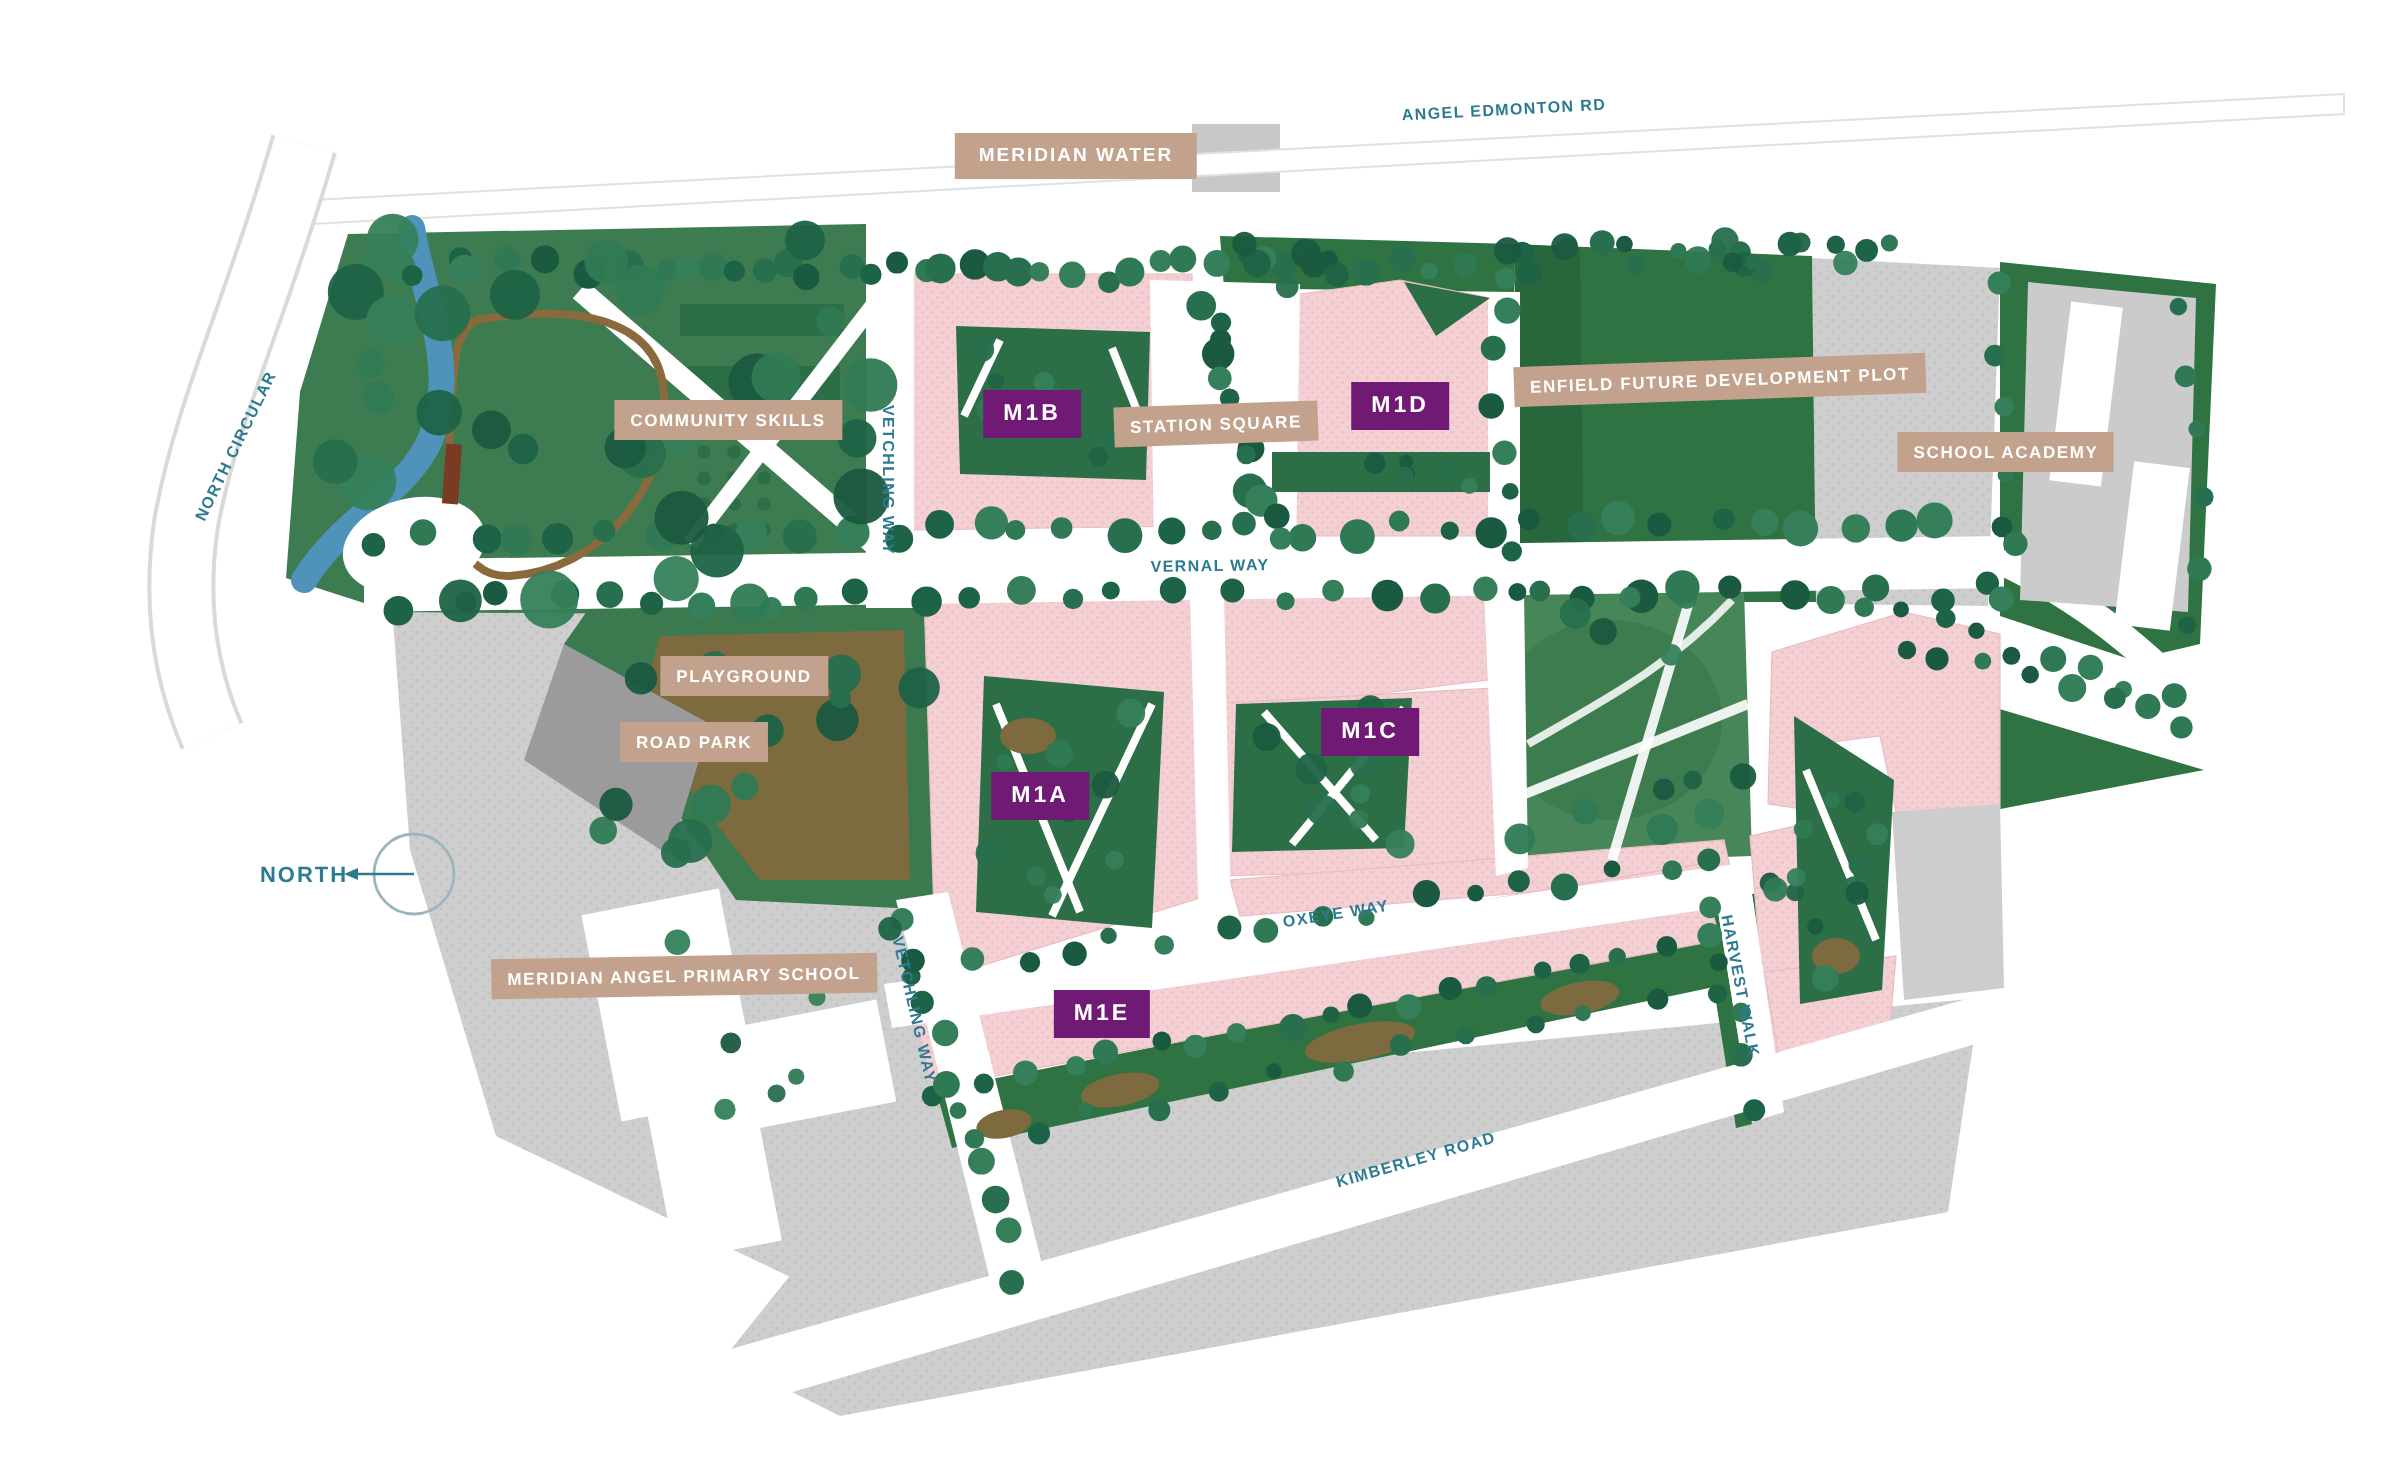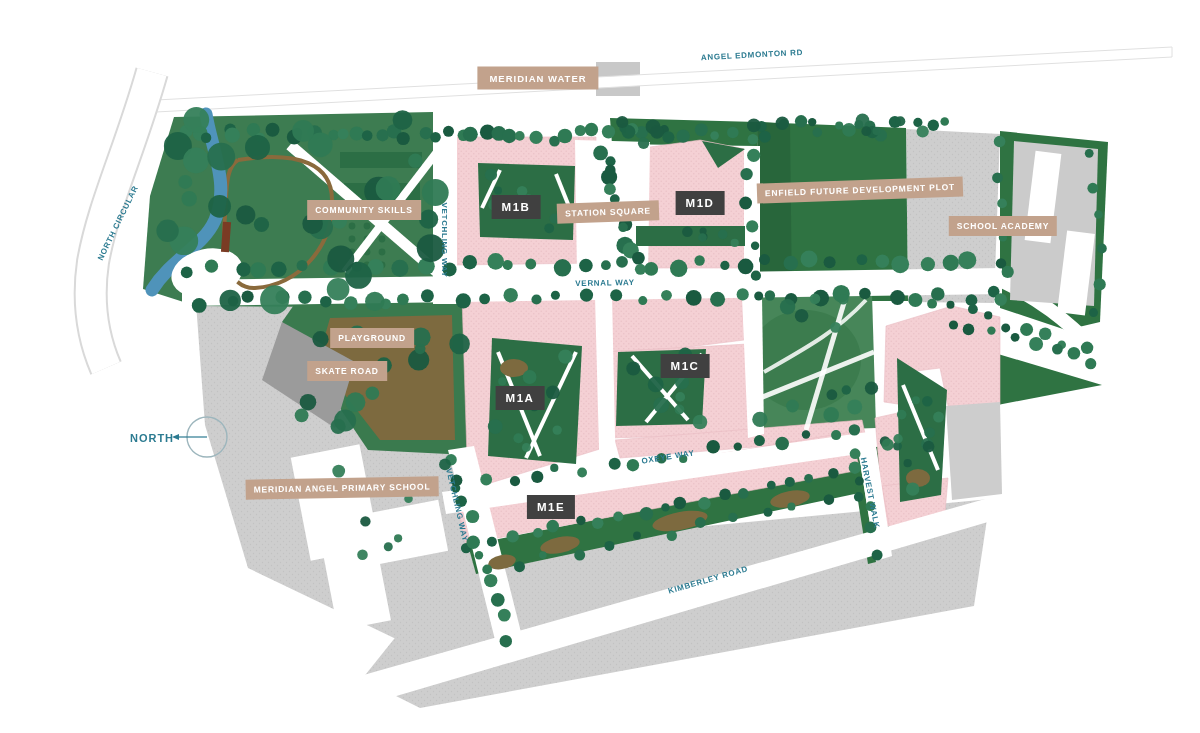--- a/index.html
+++ b/index.html
@@ -3,21 +3,21 @@
 <meta charset="utf-8">
 <style>
   html,body{margin:0;padding:0;background:#fff;}
   #plan{position:relative;width:1200px;height:733px;background:#fff;overflow:hidden;
         font-family:"Liberation Sans",sans-serif;}
   #map-svg{position:absolute;left:0;top:0;}
   .lbl{position:absolute;white-space:nowrap;transform:translate(-50%,-50%);}
   .tan-label{background:#c2a28c;color:#fff;font-weight:bold;font-size:8.5px;
              letter-spacing:.8px;padding:5px 8px;}
   .tan-label.big{font-size:9.5px;padding:6px 12px;letter-spacing:1px;text-align:center;}
-  .black-label{background:#404040;color:#fff;font-weight:bold;font-size:11.5px;
+  .black-label{background:#701a75;color:#fff;font-weight:bold;font-size:11.5px;
                letter-spacing:1.5px;padding:6px 10px;cursor:pointer;}
   .road-label{color:#2c7b91;font-weight:bold;font-size:8px;letter-spacing:.7px;}
   .compass-label{color:#2c7b91;font-weight:bold;font-size:11px;letter-spacing:1px;}
 </style>
 </head>
 <body>
 
 <div id="plan">
 
 <svg id="map-svg" width="1200" height="733" viewBox="0 0 1200 733">
@@ -528,21 +528,21 @@
     <path d="M172,437 L179,434 L179,440 Z" fill="#2c7b91"></path>
   </g>
 </svg>
 
 <div class="lbl tan-label big" style="left:538px;top:78px">MERIDIAN WATER</div>
 <div class="lbl tan-label" style="left:364px;top:210px">COMMUNITY SKILLS</div>
 <div class="lbl tan-label" style="left:608px;top:212px;transform:translate(-50%,-50%) rotate(-2deg)">STATION SQUARE</div>
 <div class="lbl tan-label" style="left:860px;top:190px;transform:translate(-50%,-50%) rotate(-2deg)">ENFIELD FUTURE DEVELOPMENT PLOT</div>
 <div class="lbl tan-label" style="left:1003px;top:226px">SCHOOL ACADEMY</div>
 <div class="lbl tan-label" style="left:372px;top:338px">PLAYGROUND</div>
-<div class="lbl tan-label" style="left:347px;top:371px">SKATE ROAD</div>
+<div class="lbl tan-label" style="left:347px;top:371px">ROAD PARK</div>
 <div class="lbl tan-label" style="left:342px;top:488px;transform:translate(-50%,-50%) rotate(-1deg)">MERIDIAN ANGEL PRIMARY SCHOOL</div>
 
 <div class="lbl black-label" style="left:516px;top:207px">M1B</div>
 <div class="lbl black-label" style="left:700px;top:203px">M1D</div>
 <div class="lbl black-label" style="left:520px;top:398px">M1A</div>
 <div class="lbl black-label" style="left:685px;top:366px">M1C</div>
 <div class="lbl black-label" style="left:551px;top:507px">M1E</div>
 
 <div class="lbl road-label" style="left:752px;top:55px;transform:translate(-50%,-50%) rotate(-3deg)">ANGEL EDMONTON RD</div>
 <div class="lbl road-label" style="left:118px;top:223px;transform:translate(-50%,-50%) rotate(-64deg)">NORTH CIRCULAR</div>

